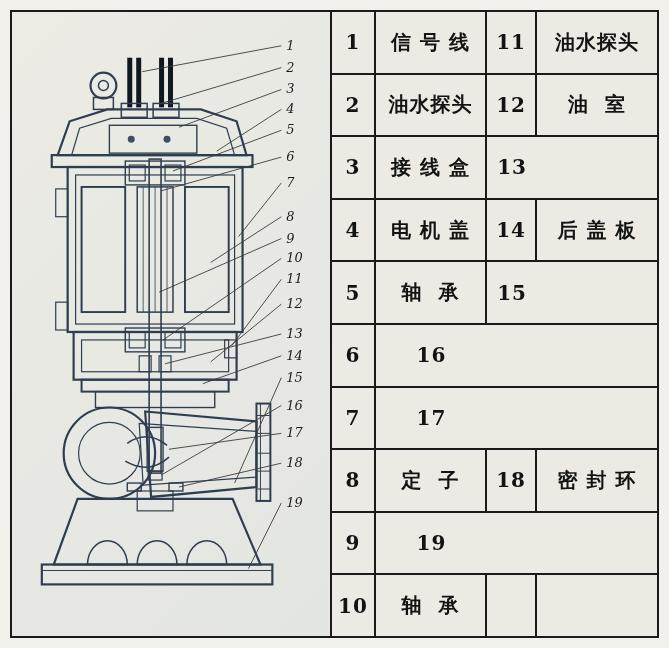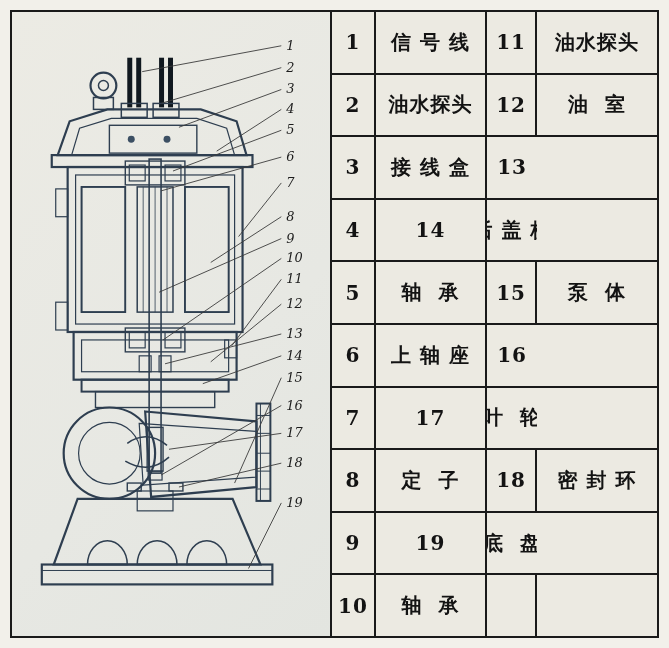--- a/index.html
+++ b/index.html
@@ -233,49 +233,46 @@
             <div class="cell">12</div>
             <div class="cell">油  室</div>
           </div>
           <div class="trow">
             <div class="cell">3</div>
             <div class="cell">接 线 盒</div>
             <div class="cell">13</div>
           </div>
           <div class="trow">
             <div class="cell">4</div>
+            <div class="cell">电 机 盖</div>
             <div class="cell">14</div>
             <div class="cell">后 盖 板</div>
           </div>
           <div class="trow">
             <div class="cell">5</div>
             <div class="cell">轴  承</div>
             <div class="cell">15</div>
-            <div class="cell">泵  体</div>
           </div>
           <div class="trow">
             <div class="cell">6</div>
-            <div class="cell">上 轴 座</div>
             <div class="cell">16</div>
           </div>
           <div class="trow">
             <div class="cell">7</div>
             <div class="cell">17</div>
-            <div class="cell">叶  轮</div>
           </div>
           <div class="trow">
             <div class="cell">8</div>
             <div class="cell">定  子</div>
             <div class="cell">18</div>
             <div class="cell">密 封 环</div>
           </div>
           <div class="trow">
             <div class="cell">9</div>
             <div class="cell">19</div>
-            <div class="cell">底  盘</div>
           </div>
           <div class="trow">
             <div class="cell">10</div>
             <div class="cell">轴  承</div>
             <div class="cell"></div>
             <div class="cell"></div>
           </div>
         </div>
     </div>
 

